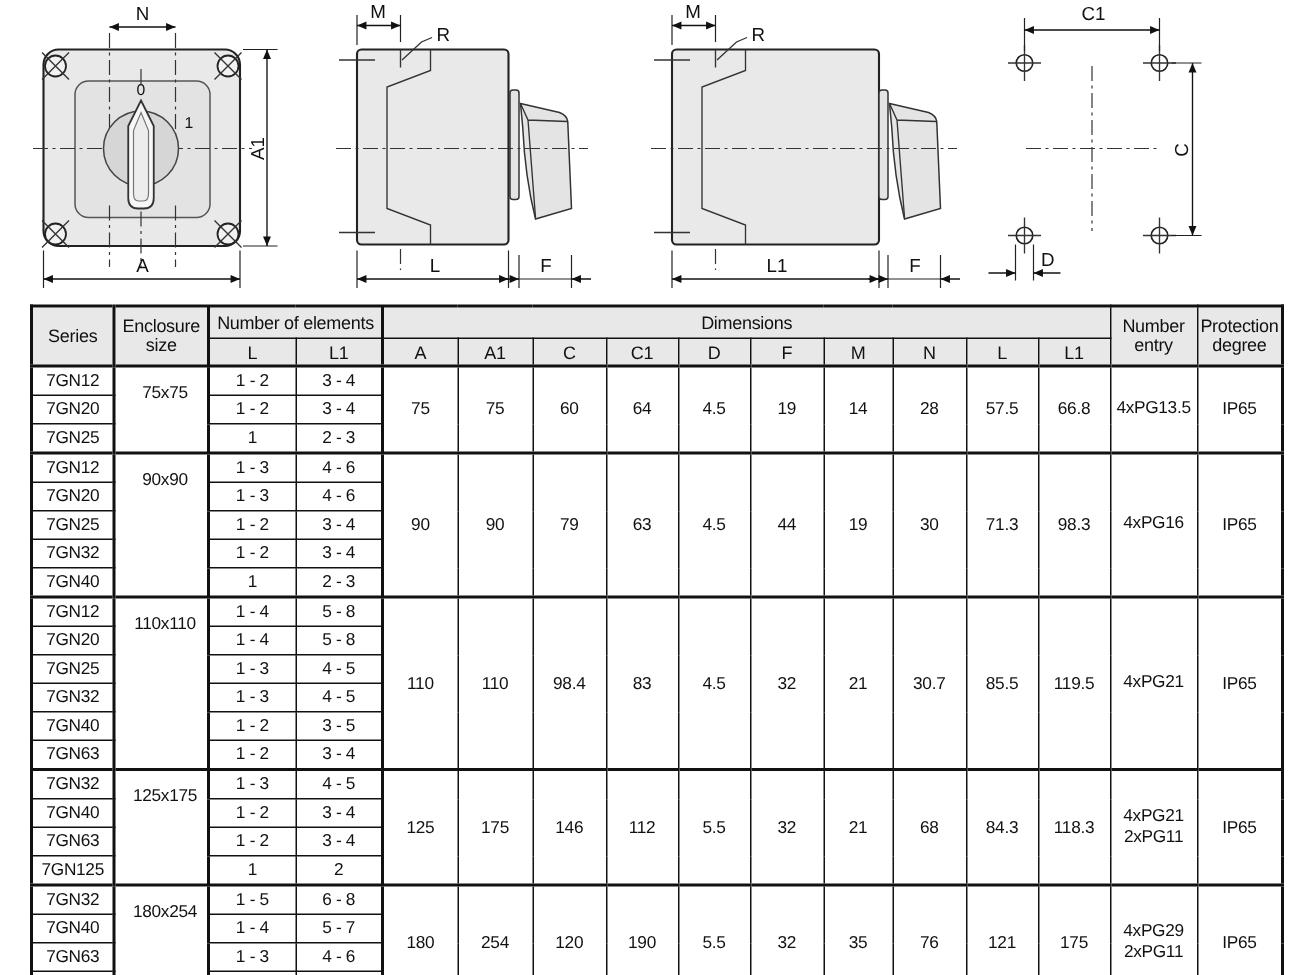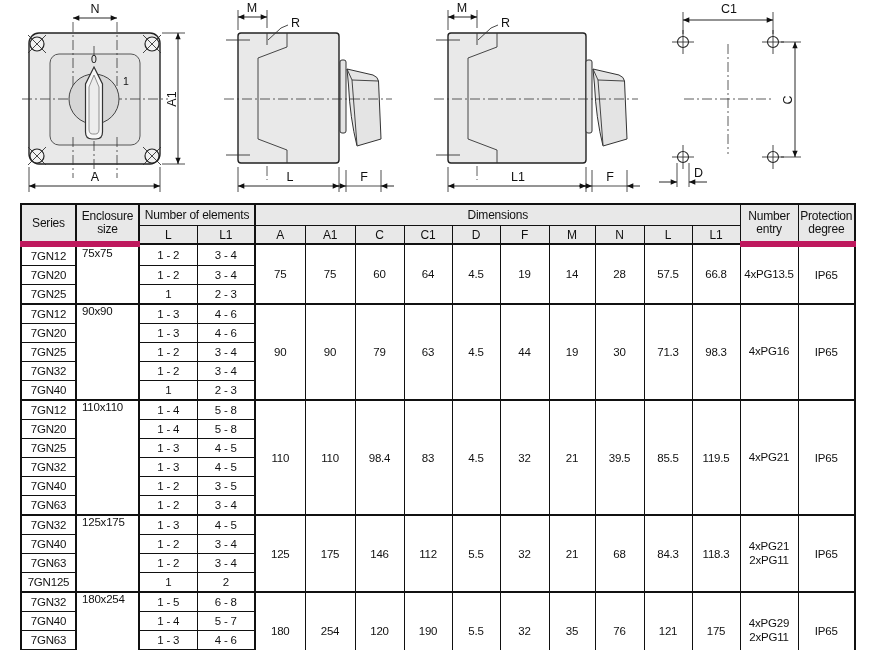--- a/index.html
+++ b/index.html
@@ -21,27 +21,27 @@
   .dimE{stroke:#111;stroke-width:.9;marker-end:url(#arr);}
   .lbl{font:12.5px "Liberation Sans",sans-serif;fill:#111;}
   .sm{font:10.5px "Liberation Sans",sans-serif;fill:#111;}
   
   .dim-table{border-collapse:collapse;table-layout:fixed;width:836px;margin:0 0 0 20px;
     border:2px solid #111;border-bottom:none;font-size:11.5px;color:#111;letter-spacing:-0.2px;}
   .dim-table th,.dim-table td{border:1px solid #111;text-align:center;padding:0;overflow:hidden;white-space:nowrap;}
   .dim-table thead th{background:#e8e8e8;font-weight:normal;font-size:12px;}
   .dim-table thead tr.top th{height:20px;}
   .dim-table thead tr.sub th{height:17px;border-bottom:2px solid #111;}
-  .dim-table th.rs2{border-bottom:6px solid #be185d;}
+  .dim-table th.rs2{border-bottom:1px solid #be185d;}
   .pre{white-space:pre-line !important;line-height:1.08;}
   .bl2{border-left:2px solid #111 !important;}
   .dim-table tbody td{height:18px;background:#fff;}
   .dim-table tbody tr.group-start td{border-top:2px solid #111;}
   .dim-table td.c-series{font-weight:normal;}
-  .dim-table td.c-enc{vertical-align:top;text-align:left;padding:0 0 0 5px;}
+  .dim-table td.c-enc{vertical-align:top;text-align:center;padding:11px 0 0 5px;}
   .dim-table td.c-cable{white-space:pre-line;line-height:1.15;margin-top:33px;}
 </style>
 </head>
 <body>
 
 <div>
 
   <svg class="drawings" width="874" height="203" viewBox="0 0 874 203">
     <defs>
       <marker id="arr" viewBox="0 0 10 10" refX="10" refY="5" markerWidth="9" markerHeight="7" orient="auto-start-reverse">
@@ -272,21 +272,21 @@
           <td class="c-enc bl2" rowspan="6">110x110</td>
           <td class="bl2">1 - 4</td>
           <td>5 - 8</td>
           <td class="bl2" rowspan="6">110</td>
           <td rowspan="6">110</td>
           <td rowspan="6">98.4</td>
           <td rowspan="6">83</td>
           <td rowspan="6">4.5</td>
           <td rowspan="6">32</td>
           <td rowspan="6">21</td>
-          <td rowspan="6">39.5</td>
+          <td rowspan="6">30.7</td>
           <td rowspan="6">85.5</td>
           <td rowspan="6">119.5</td>
           <td class="c-cable" rowspan="6">4xPG21</td>
           <td rowspan="6">IP65</td>
         </tr>
         <tr>
           <td class="c-series">7GN20</td>
           <td class="bl2">1 - 4</td>
           <td>5 - 8</td>
         </tr>

